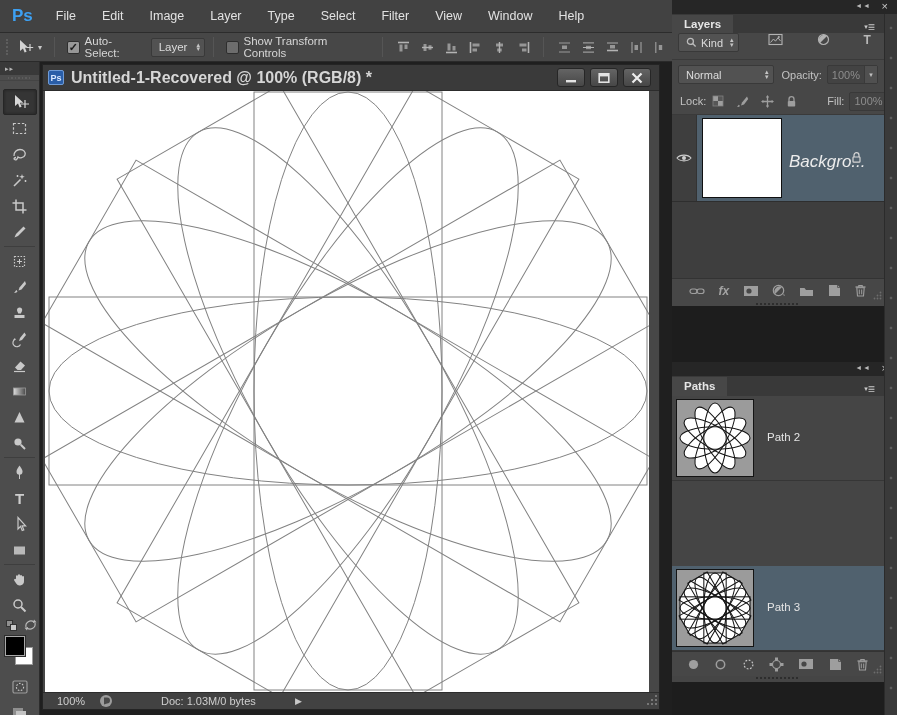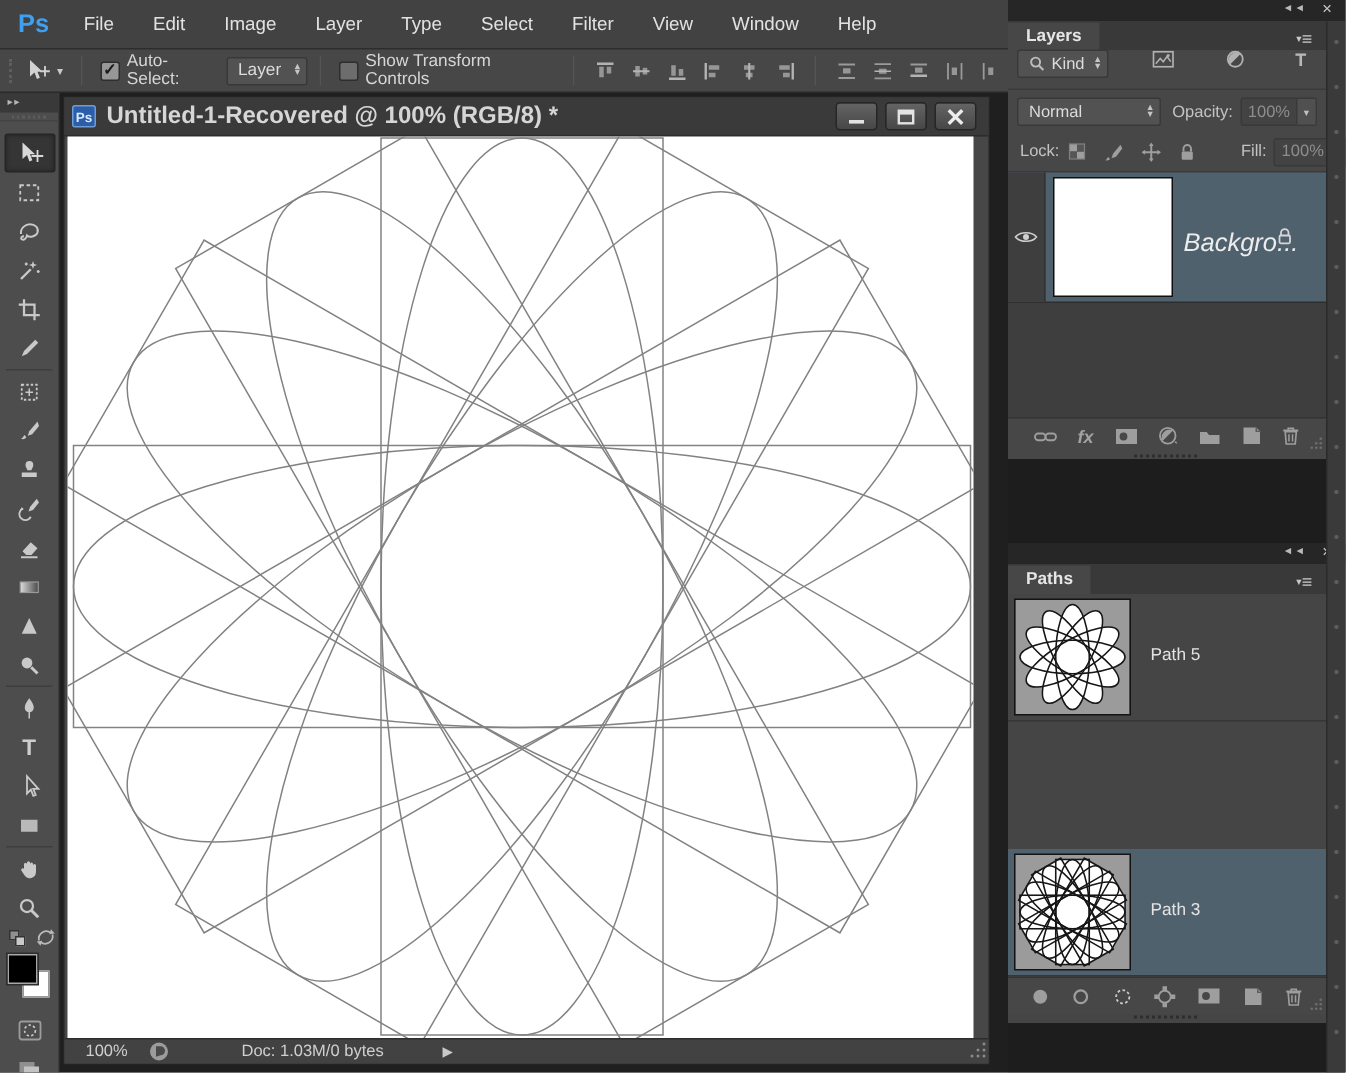--- a/index.html
+++ b/index.html
@@ -666,21 +666,21 @@
             <ellipse cx="0" cy="0" rx="47" ry="15" transform="rotate(90 0 0)" fill="#ffffff" stroke="none" stroke-width="1.4"></ellipse>
             <ellipse cx="0" cy="0" rx="47" ry="15" transform="rotate(120 0 0)" fill="#ffffff" stroke="none" stroke-width="1.4"></ellipse>
             <ellipse cx="0" cy="0" rx="47" ry="15" transform="rotate(150 0 0)" fill="#ffffff" stroke="none" stroke-width="1.4"></ellipse>
             <ellipse cx="0" cy="0" rx="47" ry="15" transform="rotate(0 0 0)" fill="none" stroke="#161616" stroke-width="1.4"></ellipse>
             <ellipse cx="0" cy="0" rx="47" ry="15" transform="rotate(30 0 0)" fill="none" stroke="#161616" stroke-width="1.4"></ellipse>
             <ellipse cx="0" cy="0" rx="47" ry="15" transform="rotate(60 0 0)" fill="none" stroke="#161616" stroke-width="1.4"></ellipse>
             <ellipse cx="0" cy="0" rx="47" ry="15" transform="rotate(90 0 0)" fill="none" stroke="#161616" stroke-width="1.4"></ellipse>
             <ellipse cx="0" cy="0" rx="47" ry="15" transform="rotate(120 0 0)" fill="none" stroke="#161616" stroke-width="1.4"></ellipse>
             <ellipse cx="0" cy="0" rx="47" ry="15" transform="rotate(150 0 0)" fill="none" stroke="#161616" stroke-width="1.4"></ellipse>
           </svg>
-        <span class="path-label">Path 5</span>
+        <span class="path-label">Path 2</span>
       </div>
       <div class="path-row sel" style="top:170px">
         <svg class="path-thumb" width="78" height="78" viewBox="-51 -51 102 102">
             <rect x="-51" y="-51" width="102" height="102" fill="#9b9b9b"></rect>
             <ellipse cx="0" cy="0" rx="47" ry="15" transform="rotate(0 0 0)" fill="#ffffff" stroke="none" stroke-width="1.4"></ellipse>
             <ellipse cx="0" cy="0" rx="47" ry="15" transform="rotate(30 0 0)" fill="#ffffff" stroke="none" stroke-width="1.4"></ellipse>
             <ellipse cx="0" cy="0" rx="47" ry="15" transform="rotate(60 0 0)" fill="#ffffff" stroke="none" stroke-width="1.4"></ellipse>
             <ellipse cx="0" cy="0" rx="47" ry="15" transform="rotate(90 0 0)" fill="#ffffff" stroke="none" stroke-width="1.4"></ellipse>
             <ellipse cx="0" cy="0" rx="47" ry="15" transform="rotate(120 0 0)" fill="#ffffff" stroke="none" stroke-width="1.4"></ellipse>
             <ellipse cx="0" cy="0" rx="47" ry="15" transform="rotate(150 0 0)" fill="#ffffff" stroke="none" stroke-width="1.4"></ellipse>

